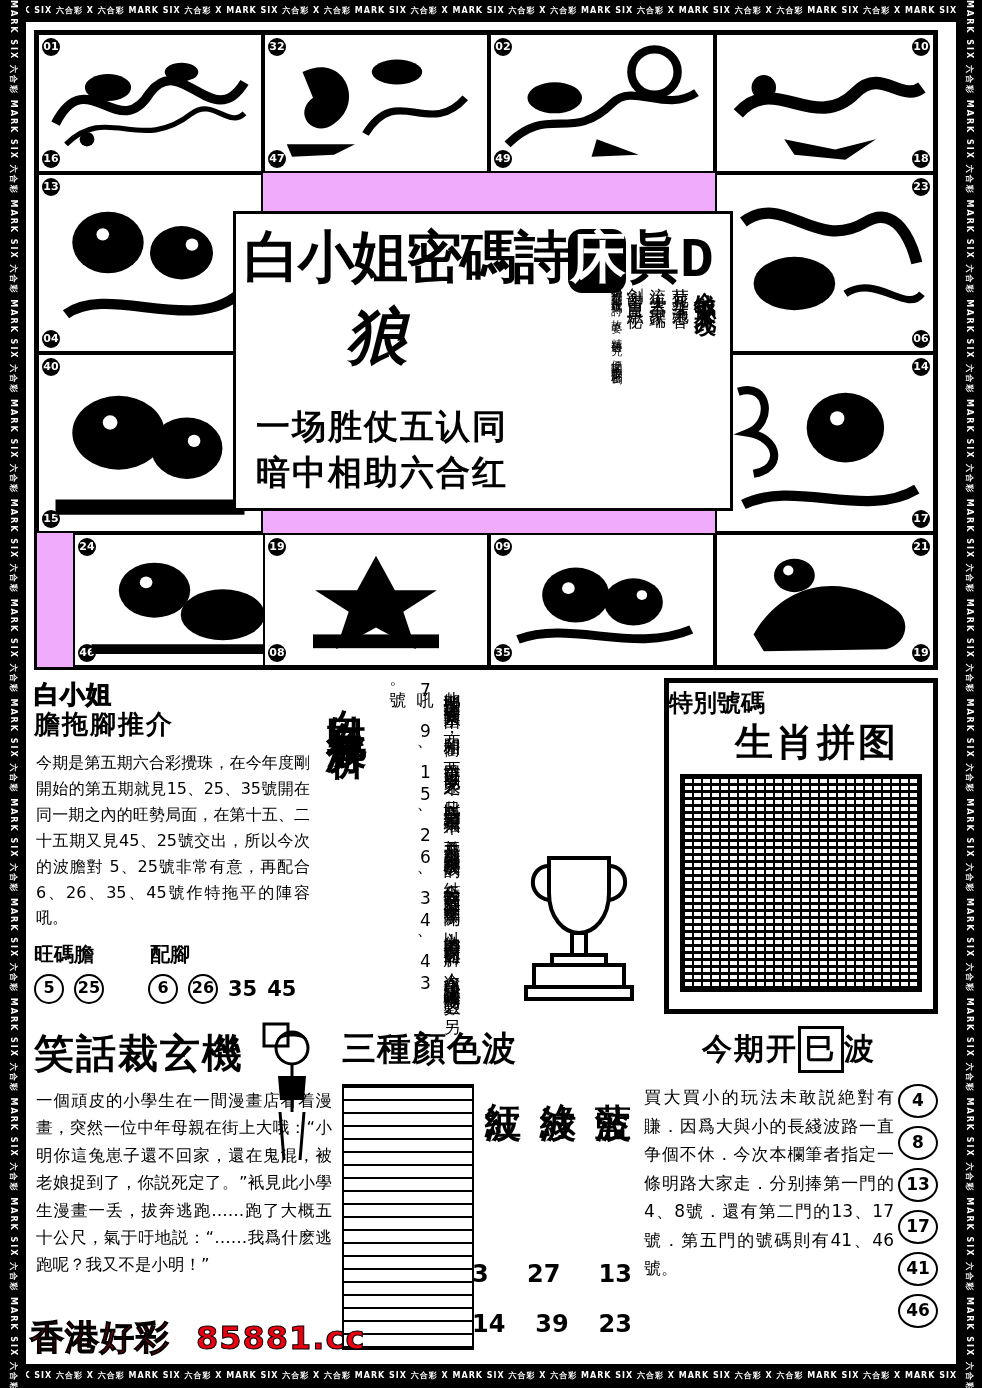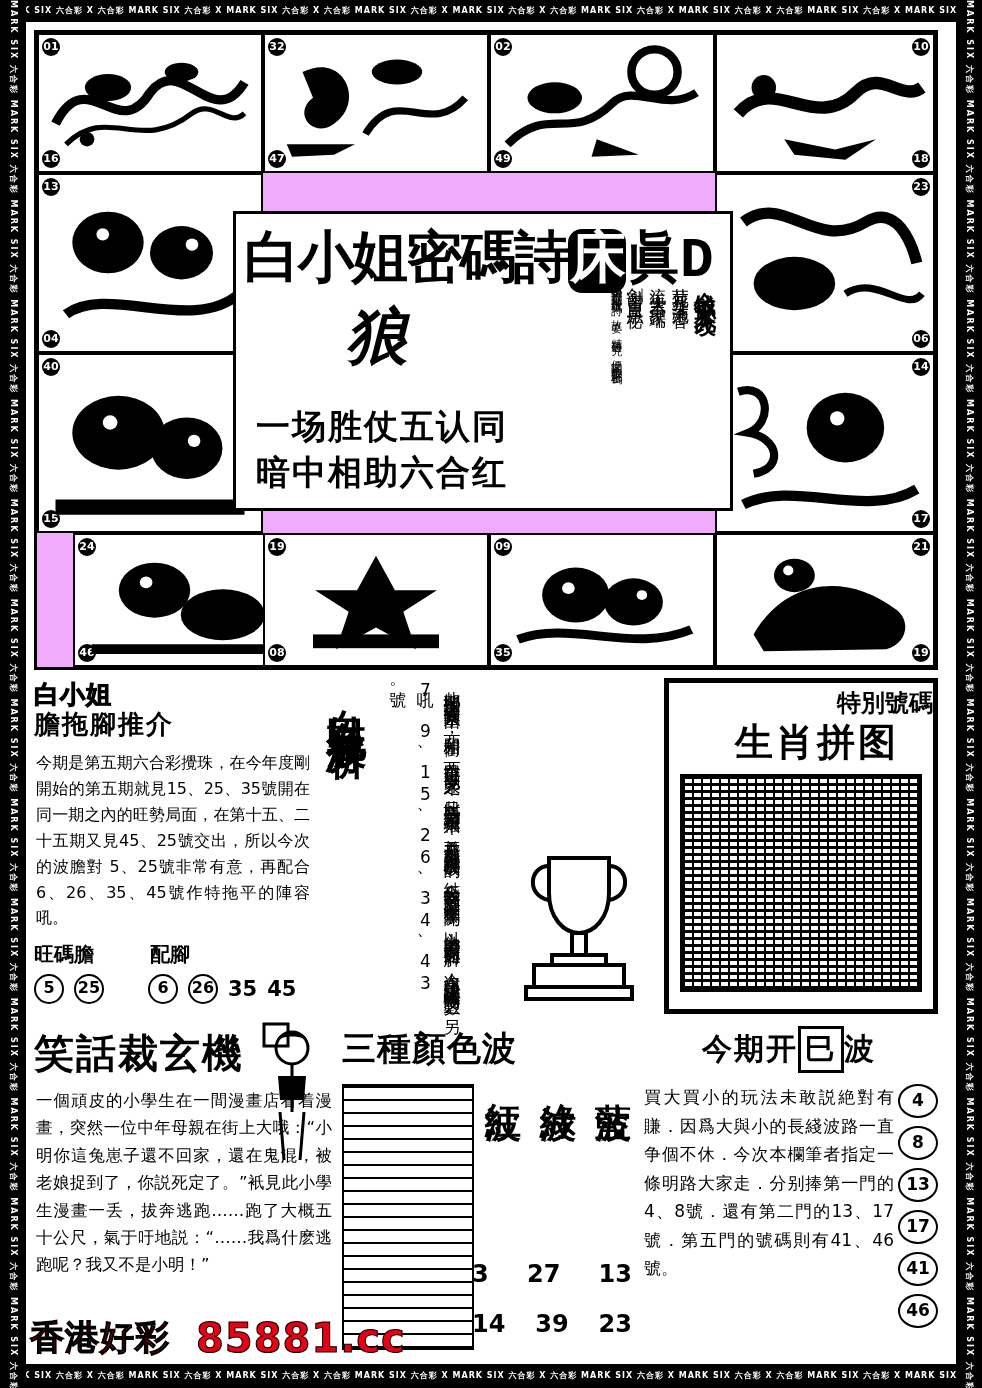--- a/index.html
+++ b/index.html
@@ -81,21 +81,21 @@
     font-weight:bold;letter-spacing:6px;}
 
   .p-analysis{left:350px;top:0;width:220px;height:336px;}
   .p-analysis .body{font-size:17px;line-height:1.6;writing-mode:vertical-rl;
     text-orientation:upright;height:330px;letter-spacing:2px;}
 
   .p-trophy{left:470px;top:160px;width:150px;height:170px;}
 
   .p-special{left:630px;top:0;width:274px;height:336px;border:5px solid #000;
     background:#fff;}
-  .p-special .sp-hd{font-size:24px;font-weight:bold;text-align:right;margin-top:4px;padding-left:32px;}
+  .p-special .sp-hd{font-size:24px;font-weight:bold;text-align:left;margin-top:4px;}
   .p-special .sp-hd2{font-size:38px;font-weight:bold;text-align:center;
     letter-spacing:3px;margin-top:-2px;padding-left:32px;}
   .p-special .sp-img{margin:6px auto 0;width:236px;height:212px;border:3px solid #000;
     background:
       repeating-linear-gradient(0deg,#000 0 3px,#fff 3px 7px),
       repeating-linear-gradient(90deg,#000 0 2px,#fff 2px 9px);
     background-blend-mode:multiply;}
 
   
   .botband{position:absolute;left:8px;top:1004px;width:904px;height:330px;}
@@ -123,21 +123,21 @@
   .p-open .ovals{position:absolute;right:0;top:58px;display:flex;flex-direction:column;
     gap:8px;}
   .oval{width:36px;height:30px;border:2px solid #000;border-radius:50%;
     font-size:17px;font-weight:bold;line-height:28px;text-align:center;}
 
   
   .footer{position:absolute;left:26px;bottom:24px;width:930px;height:52px;
     display:flex;align-items:center;}
   .footer .cn{font-size:34px;font-weight:bold;color:#e60012;
     -webkit-text-stroke:1px #000;margin-left:4px;letter-spacing:1px;}
-  .footer .url{font-size:40px;font-weight:bold;color:#e60012;
+  .footer .url{font-size:32px;font-weight:bold;color:#e60012;
     -webkit-text-stroke:1px #000;margin-left:26px;letter-spacing:1px;}
 </style>
 </head>
 <body>
 
 <div class="page">
 
   <div class="border-strip border-top">
     <span class="marq-inner">MARK SIX 六合彩 X 六合彩 MARK SIX 六合彩 X MARK SIX 六合彩 X 六合彩 MARK SIX 六合彩 X  MARK SIX 六合彩 X 六合彩 MARK SIX 六合彩 X MARK SIX 六合彩 X 六合彩 MARK SIX 六合彩 X  MARK SIX 六合彩 X 六合彩 MARK SIX 六合彩 X MARK SIX 六合彩 X 六合彩 MARK SIX 六合彩 X  MARK SIX 六合彩 X 六合彩 MARK SIX 六合彩 X MARK SIX 六合彩 X 六合彩 MARK SIX 六合彩 X  MARK SIX 六合彩 X 六合彩 MARK SIX 六合彩 X MARK SIX 六合彩 X 六合彩 MARK SIX 六合彩 X  MARK SIX 六合彩 X 六合彩 MARK SIX 六合彩 X MARK SIX 六合彩 X 六合彩 MARK SIX 六合彩 X  MARK SIX 六合彩 X 六合彩 MARK SIX 六合彩 X MARK SIX 六合彩 X 六合彩 MARK SIX 六合彩 X  MARK SIX 六合彩 X 六合彩 MARK SIX 六合彩 X MARK SIX 六合彩 X 六合彩 MARK SIX 六合彩 X  </span>
   </div>

